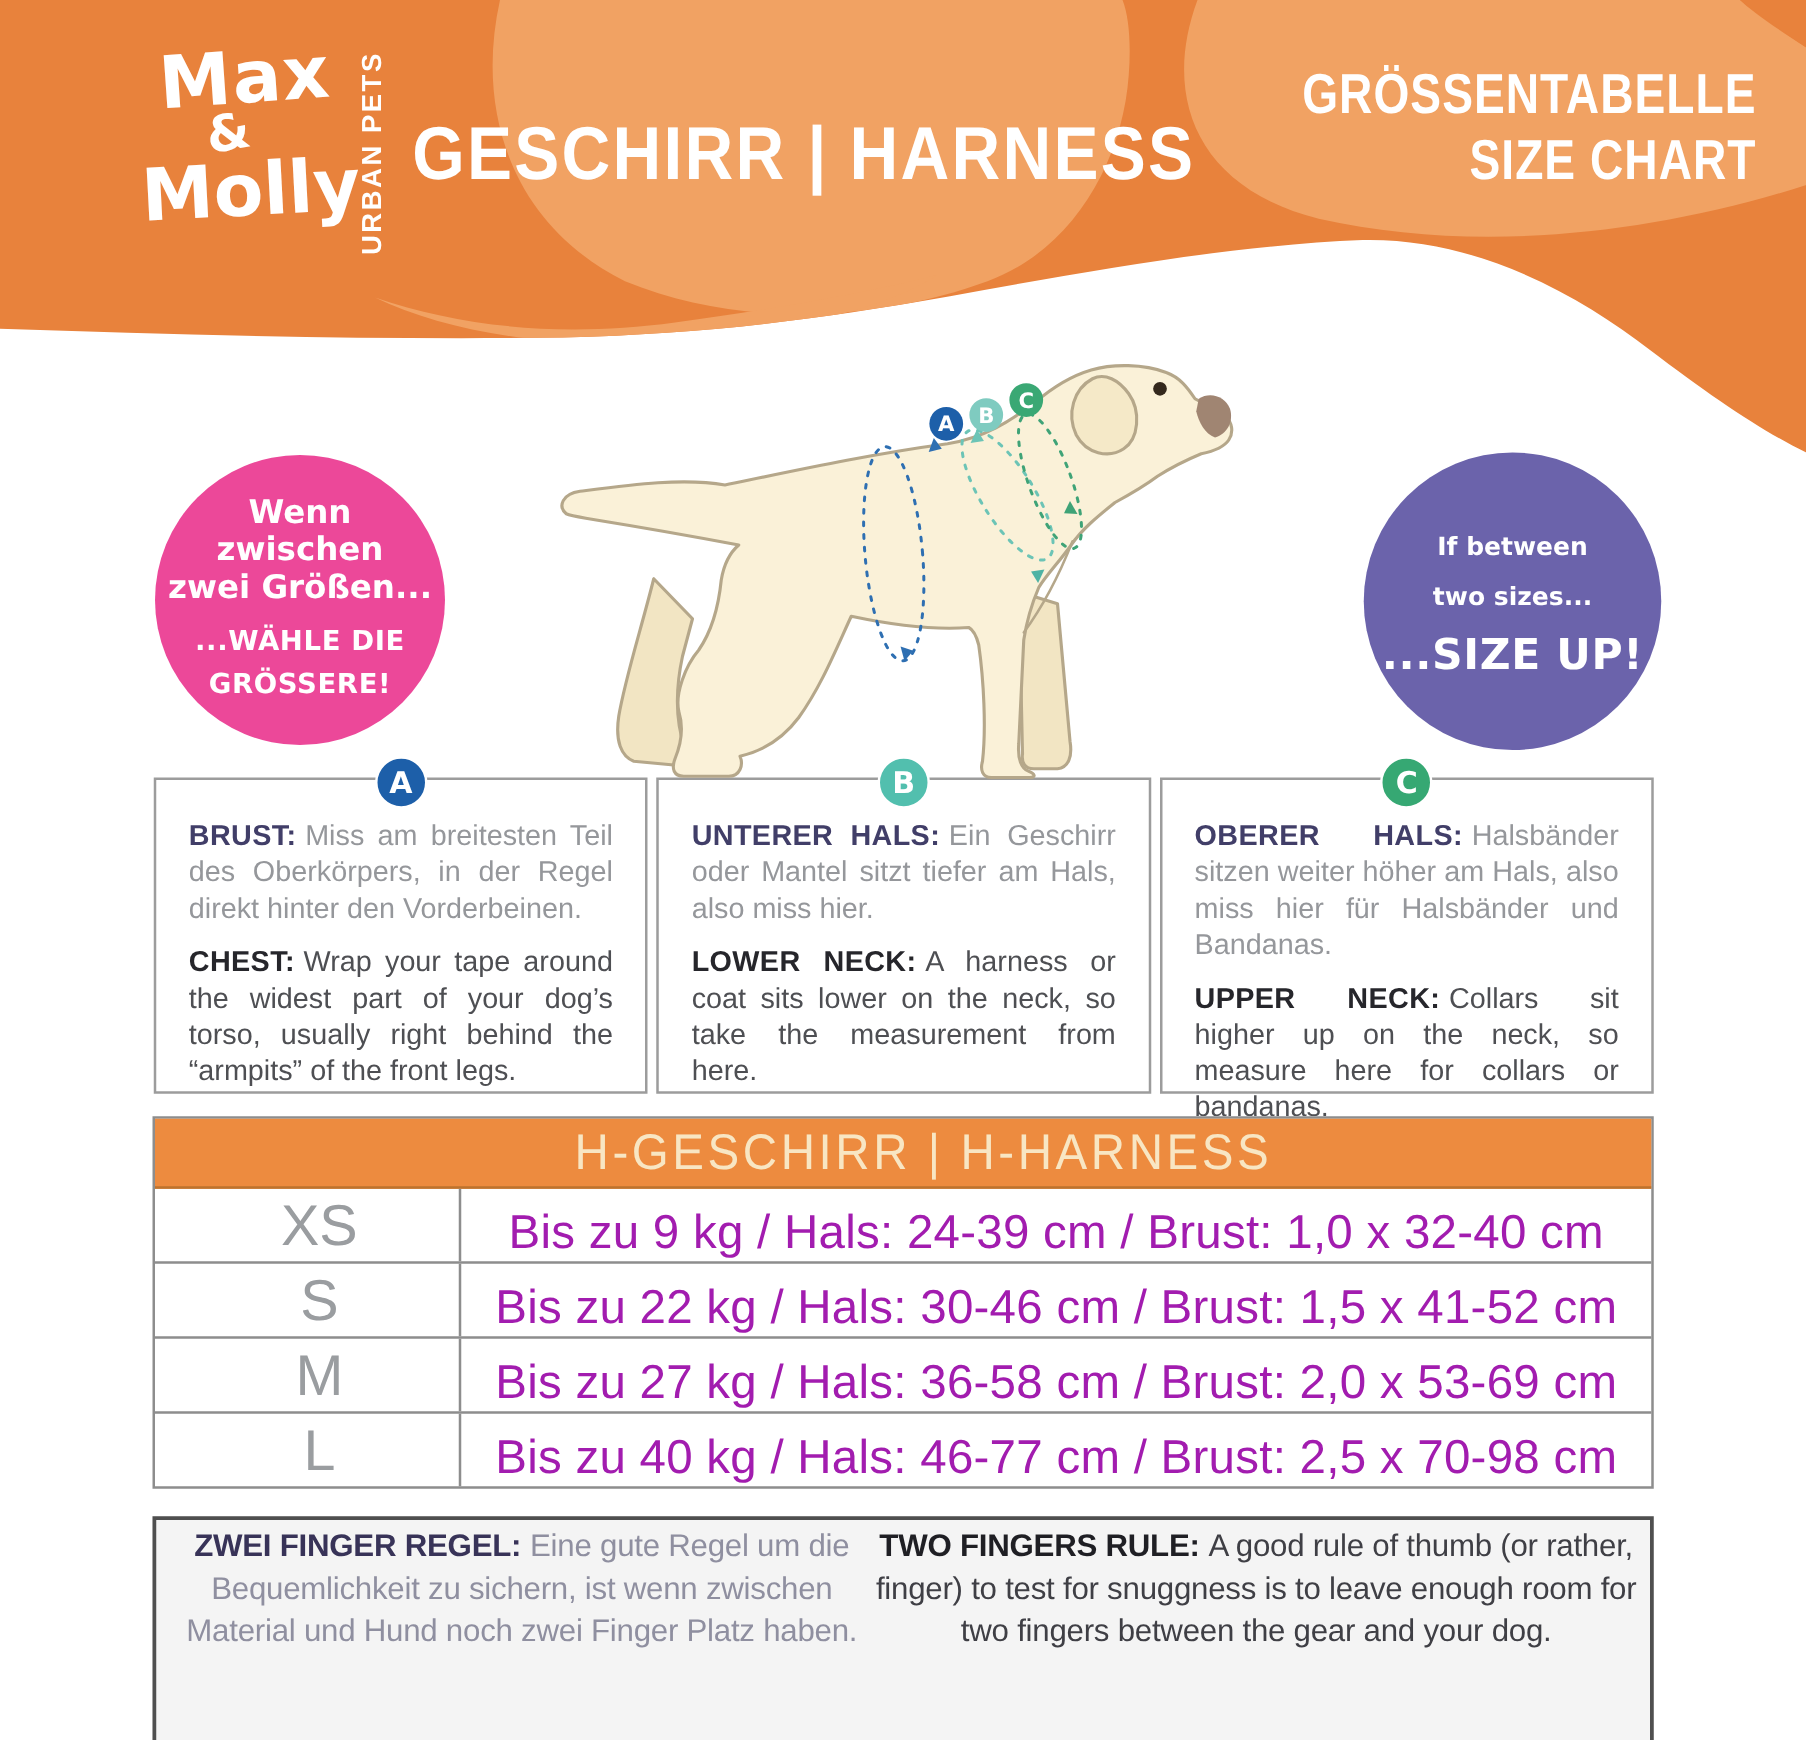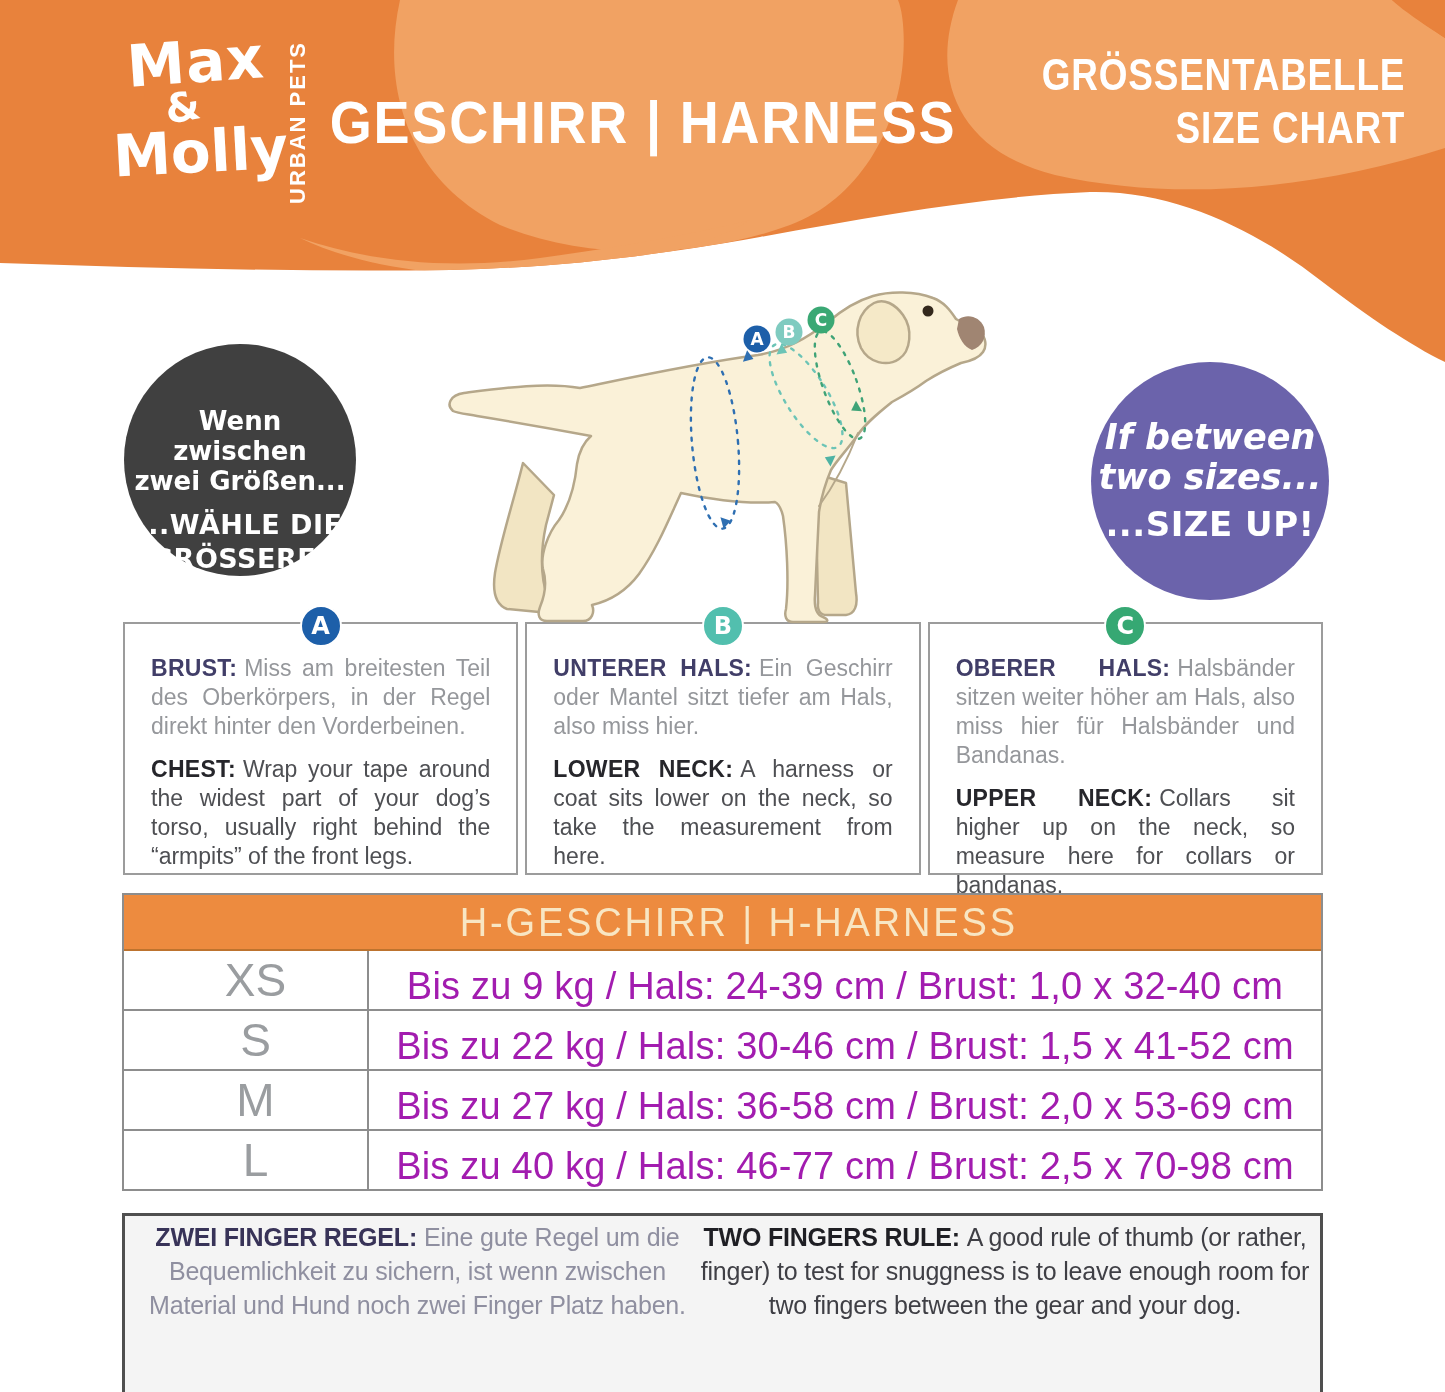--- a/index.html
+++ b/index.html
@@ -27,26 +27,26 @@
               transform-origin:center;white-space:nowrap;color:#fff;font-size:60px;
               font-weight:700;letter-spacing:2px;margin:0;}
   .subtitle{position:absolute;right:40px;top:48px;text-align:right;color:#fff;
             font-weight:700;font-size:45px;line-height:53px;}
   .subtitle span{display:block;transform:scaleX(0.82);transform-origin:right center;
             white-space:nowrap;letter-spacing:1px;}
 
   
   .tip{position:absolute;border-radius:50%;color:#fff;text-align:center;display:flex;
        flex-direction:column;justify-content:center;font-family:"DejaVu Sans",sans-serif;}
-  .tip-left{left:124px;top:344px;width:232px;height:232px;background:#404040;justify-content:flex-end;}
+  .tip-left{left:124px;top:364px;width:232px;height:232px;background:#ec4899;}
   .tip-left .ln{font-size:26px;line-height:30px;font-weight:700;}
-  .tip-left .bld{font-size:27px;line-height:34px;font-weight:800;letter-spacing:0.5px;}
+  .tip-left .bld{font-size:22px;line-height:34px;font-weight:800;letter-spacing:0.5px;}
   .tip-left .bld.first{margin-top:12px;}
   .tip-right{left:1091px;top:362px;width:238px;height:238px;background:#6B63AB;}
-  .tip-right .ln{font-size:35px;line-height:40px;font-weight:700;font-style:italic;}
+  .tip-right .ln{font-size:20px;line-height:40px;font-weight:700;}
   .tip-right .bld{font-size:34px;line-height:42px;font-weight:700;margin-top:6px;letter-spacing:0.5px;}
 
   
   .info-boxes{position:absolute;left:123px;top:622px;width:1200px;display:flex;gap:7px;}
   .info-box{position:relative;flex:1;height:253px;background:#fff;border:2px solid #9C9C9C;
             padding:30px 26px 0 26px;box-sizing:border-box;}
   .info-badge{position:absolute;top:-19px;left:50%;transform:translateX(-50%);width:38px;
               height:38px;border-radius:50%;color:#fff;font-weight:800;font-size:24px;
               display:flex;align-items:center;justify-content:center;
               font-family:"DejaVu Sans",sans-serif;border:2px solid #fff;box-sizing:content-box;}

